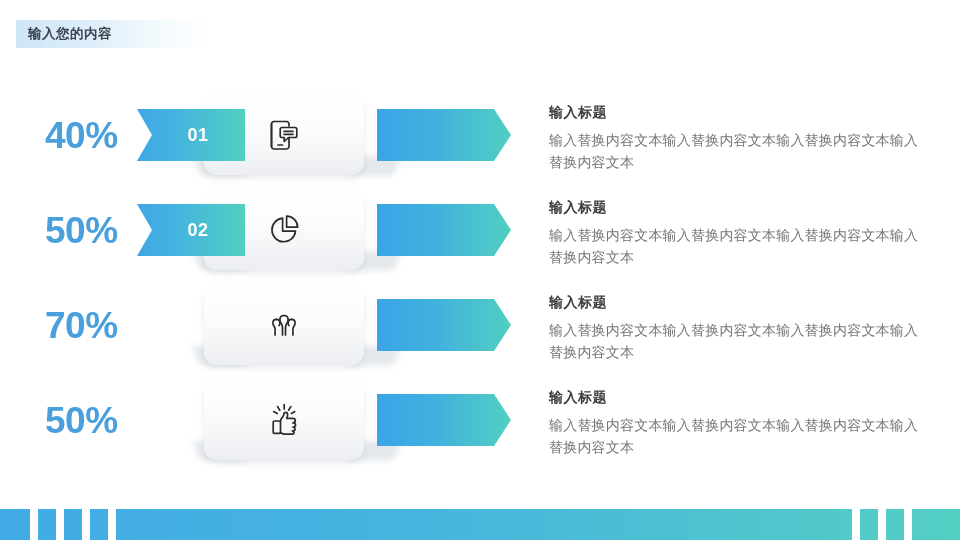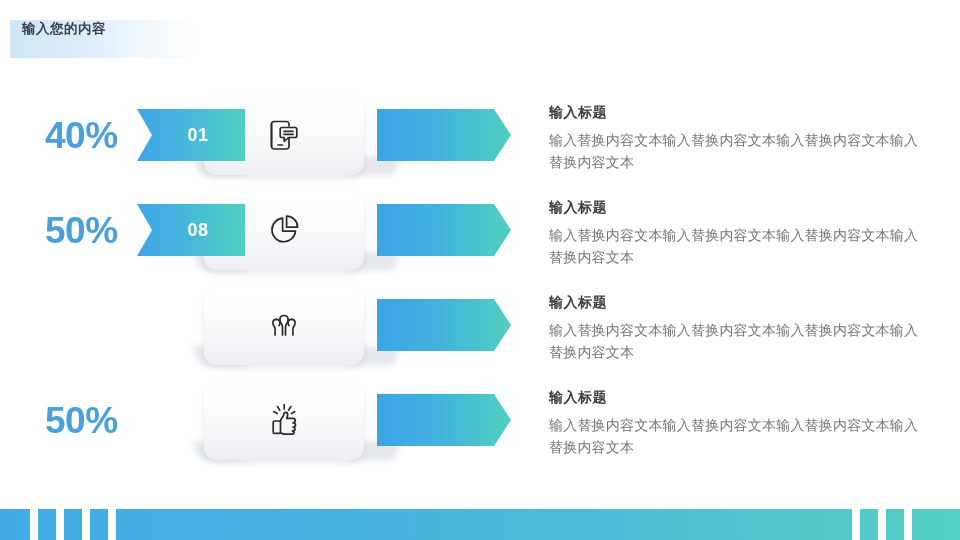--- a/index.html
+++ b/index.html
@@ -12,26 +12,27 @@
 
   body {
     background: #ffffff;
     font-family: "Liberation Sans", "DejaVu Sans", sans-serif;
     position: relative;
   }
 
   
   .header-tab {
     position: absolute;
-    left: 10px;
+    left: 16px;
     top: 20px;
     width: 190px;
-    height: 38px;
+    height: 28px;
     background: linear-gradient(to right, #cfe6f7 0%, #dfeefa 42%, #f2f9fd 72%, #ffffff 100%);
     display: flex;
+    align-items: center;
   }
   .header-tab-text {
     padding-left: 12px;
     font-size: 13.5px;
     font-weight: bold;
     color: #3d4450;
     letter-spacing: 0.5px;
     white-space: nowrap;
   }
 
@@ -207,36 +208,37 @@
       <div class="text-body">输入替换内容文本输入替换内容文本输入替换内容文本输入替换内容文本</div>
     </div>
   </div>
 
   <div class="row">
     <div class="pct">50%</div>
     <div class="shade l"></div>
     <div class="shade r"></div>
     <div class="card"></div>
     <div class="ribbon">
-      <span class="ribbon-num">08</span>
+      <span class="ribbon-num">02</span>
     </div>
     <div class="arrow"></div>
     <div class="icon">
       <svg width="42" height="42" viewBox="0 0 42 42" fill="none" stroke="#2b2b2b" stroke-width="1.7" stroke-linecap="round" stroke-linejoin="round">
         <path d="M19.6 9.2a11.8 11.8 0 1 0 12.9 12.9H19.6V9.2z"></path>
         <path d="M23.6 7.2v11h11a11 11 0 0 0-11-11z"></path>
       </svg>
     </div>
     <div class="text-block">
       <div class="text-title">输入标题</div>
       <div class="text-body">输入替换内容文本输入替换内容文本输入替换内容文本输入替换内容文本</div>
     </div>
   </div>
 
   <div class="row">
+    <div class="pct">70%</div>
     <div class="shade l"></div>
     <div class="shade r"></div>
     <div class="card"></div>
     <div class="arrow"></div>
     <div class="icon">
       <svg width="42" height="42" viewBox="0 0 42 42" fill="none" stroke="#2b2b2b" stroke-width="1.7" stroke-linecap="round" stroke-linejoin="round">
         <path d="M21 11.5c-2.5 0-4.1 1.8-4.1 4.2 0 1.7.5 2.7 1.2 3.6.9 1.2 1.4 2.2 1.4 4.2v7.5"></path>
         <path d="M21 11.5c2.5 0 4.1 1.8 4.1 4.2 0 1.7-.5 2.7-1.2 3.6-.9 1.2-1.4 2.2-1.4 4.2v7.5"></path>
         <path d="M13.4 15.3c-2.1 0-3.5 1.6-3.5 3.6 0 1.4.4 2.3 1 3 .8 1 1.2 1.9 1.2 3.6v5.5"></path>
         <path d="M13.4 15.3c2.1 0 3.5 1.6 3.5 3.6 0 1.2-.3 2-.8 2.7"></path>

